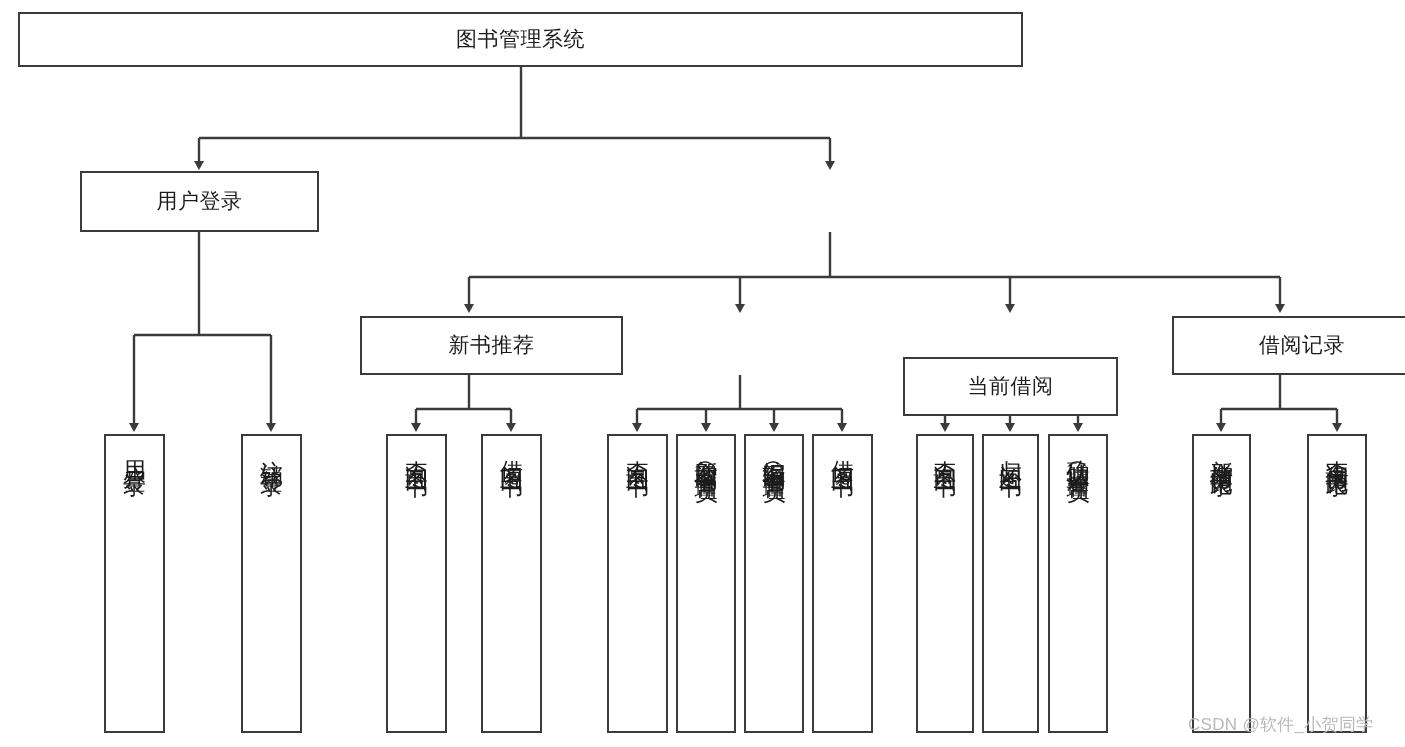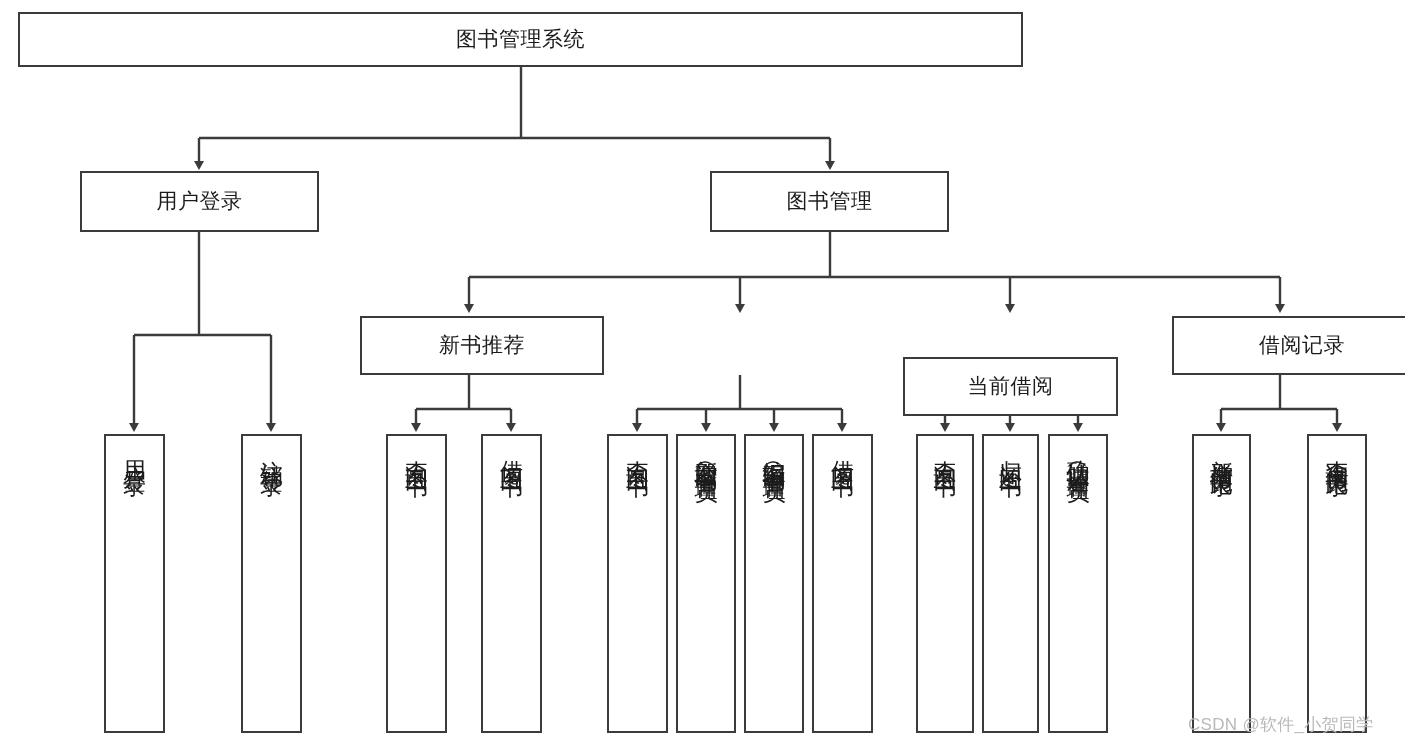--- a/index.html
+++ b/index.html
@@ -129,25 +129,22 @@
     </g>
   </svg>
 
   <div class="node horiz" style="left:18px; top:12px; width:1005px; height:55px;">
     <span class="label">图书管理系统</span>
   </div>
 
   <div class="node horiz" style="left:80px; top:171px; width:239px; height:61px;">
     <span class="label">用户登录</span>
   </div>
-  <div class="node horiz" style="left:710px; top:171px; width:239px; height:61px;">
-    <span class="label">图书管理</span>
-  </div>
 
-  <div class="node horiz" style="left:360px; top:316px; width:244px; height:59px;">
+  <div class="node horiz" style="left:360px; top:316px; width:263px; height:59px;">
     <span class="label">新书推荐</span>
   </div>
   <div class="node horiz" style="left:903px; top:316px; width:215px; height:59px;margin-top:41px;">
     <span class="label">当前借阅</span>
   </div>
   <div class="node horiz" style="left:1172px; top:316px; width:252px; height:59px;padding-left:8px;">
     <span class="label">借阅记录</span>
   </div>
 
   <div class="node vert" style="left:104px; top:434px; width:61px; height:299px;">

